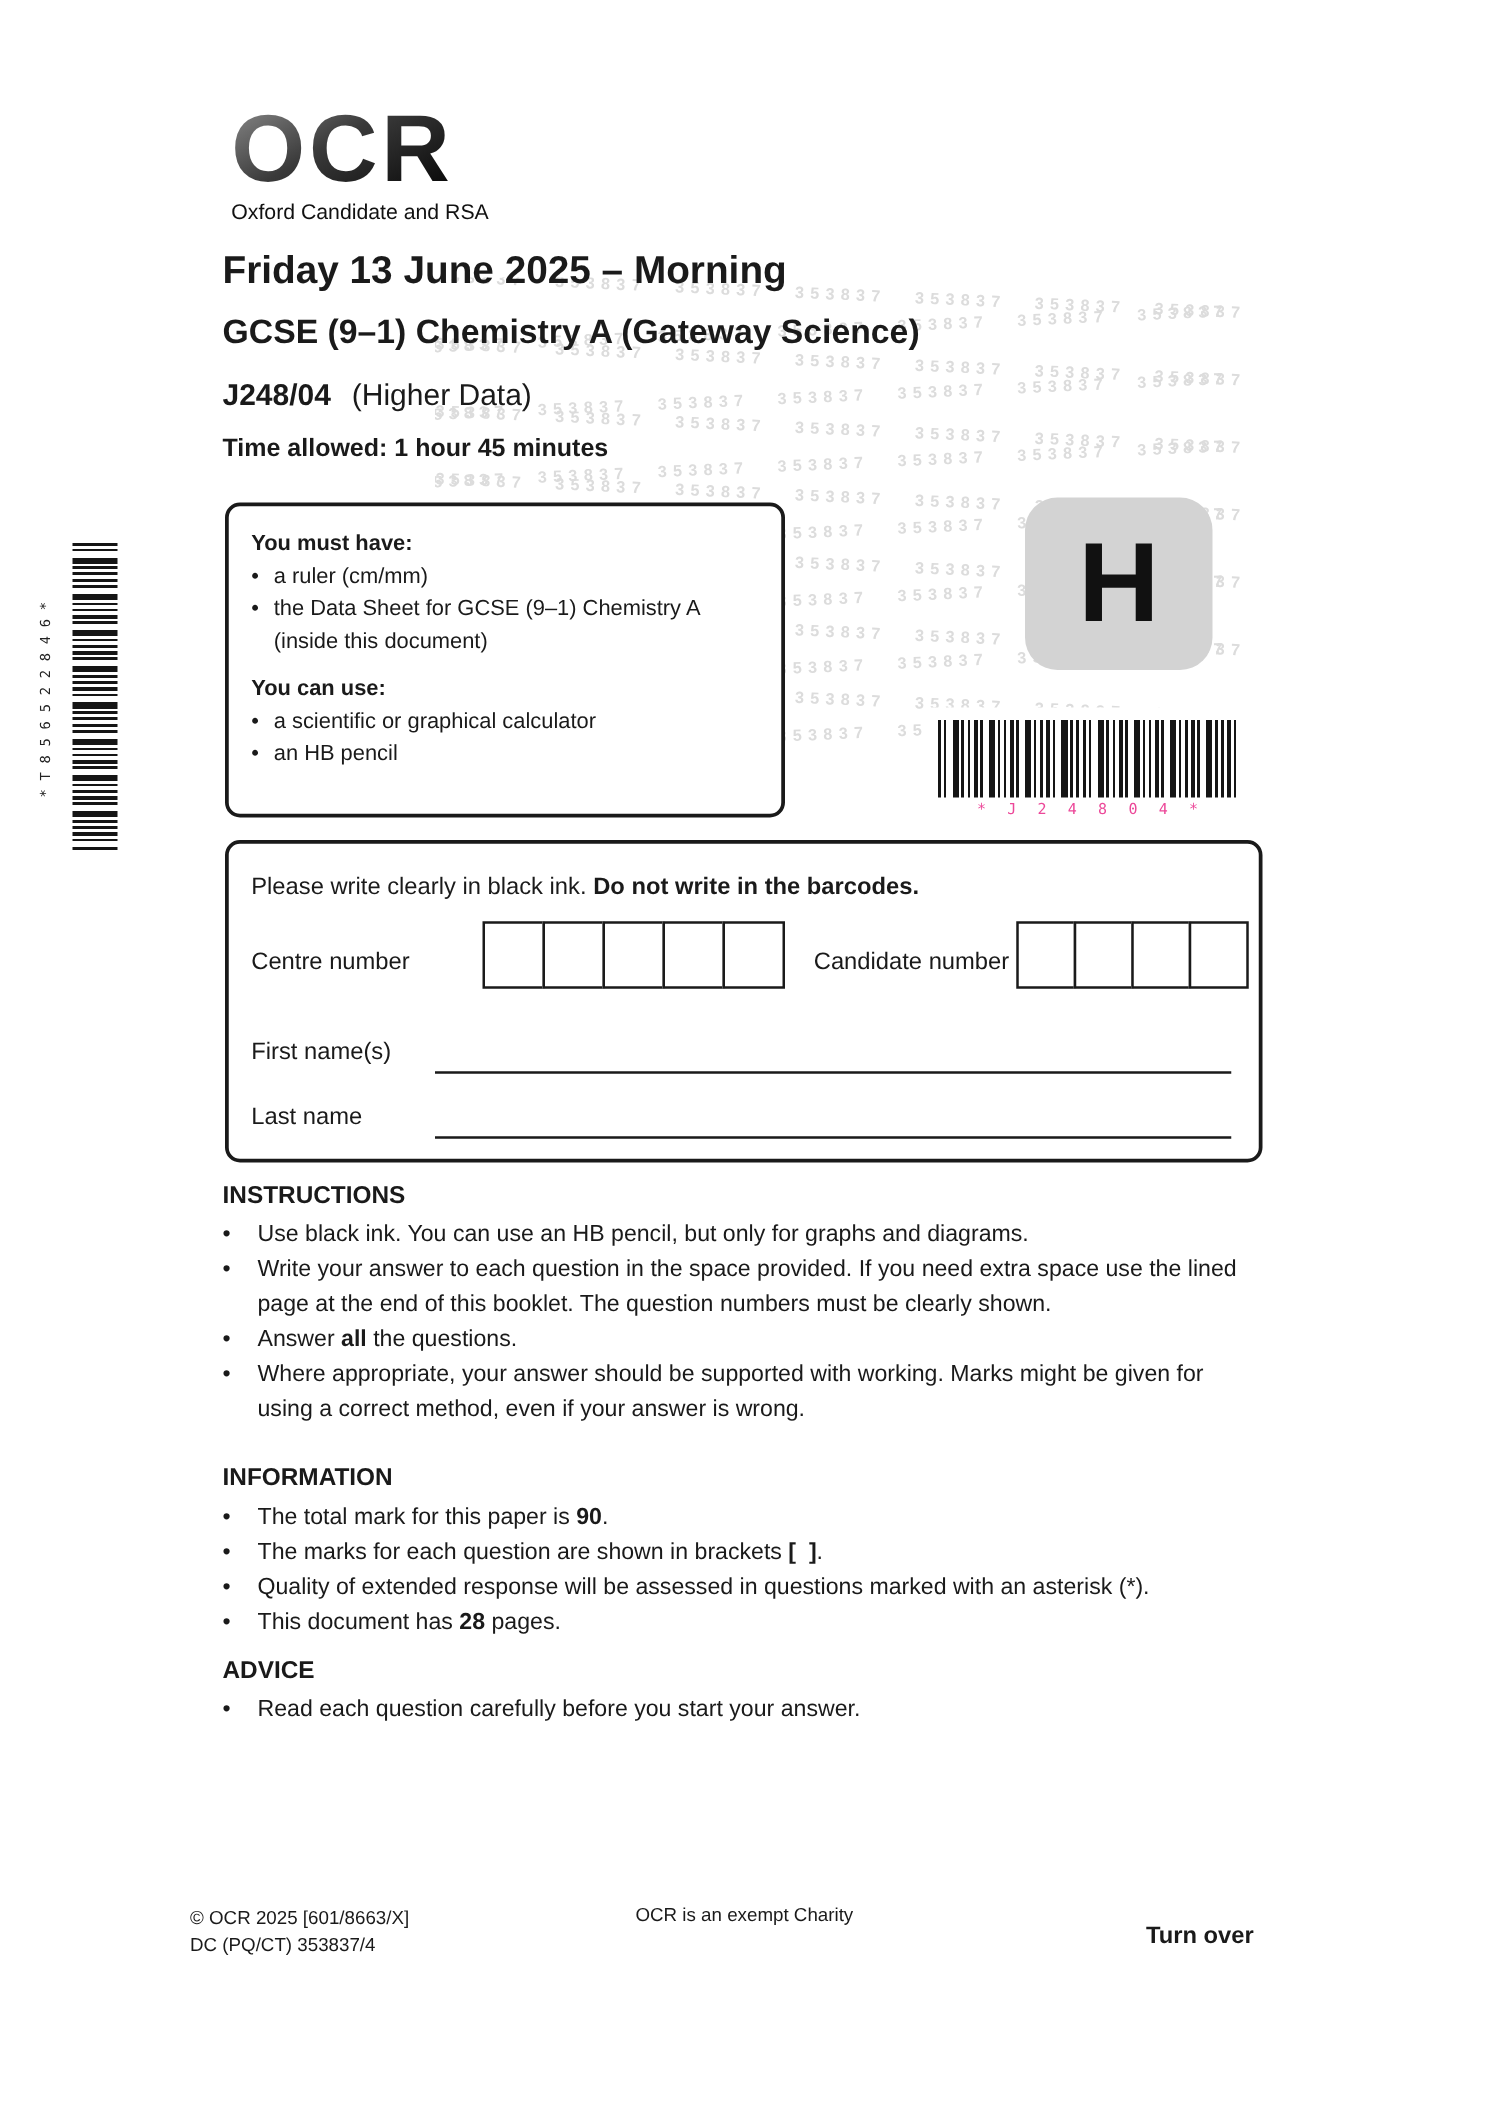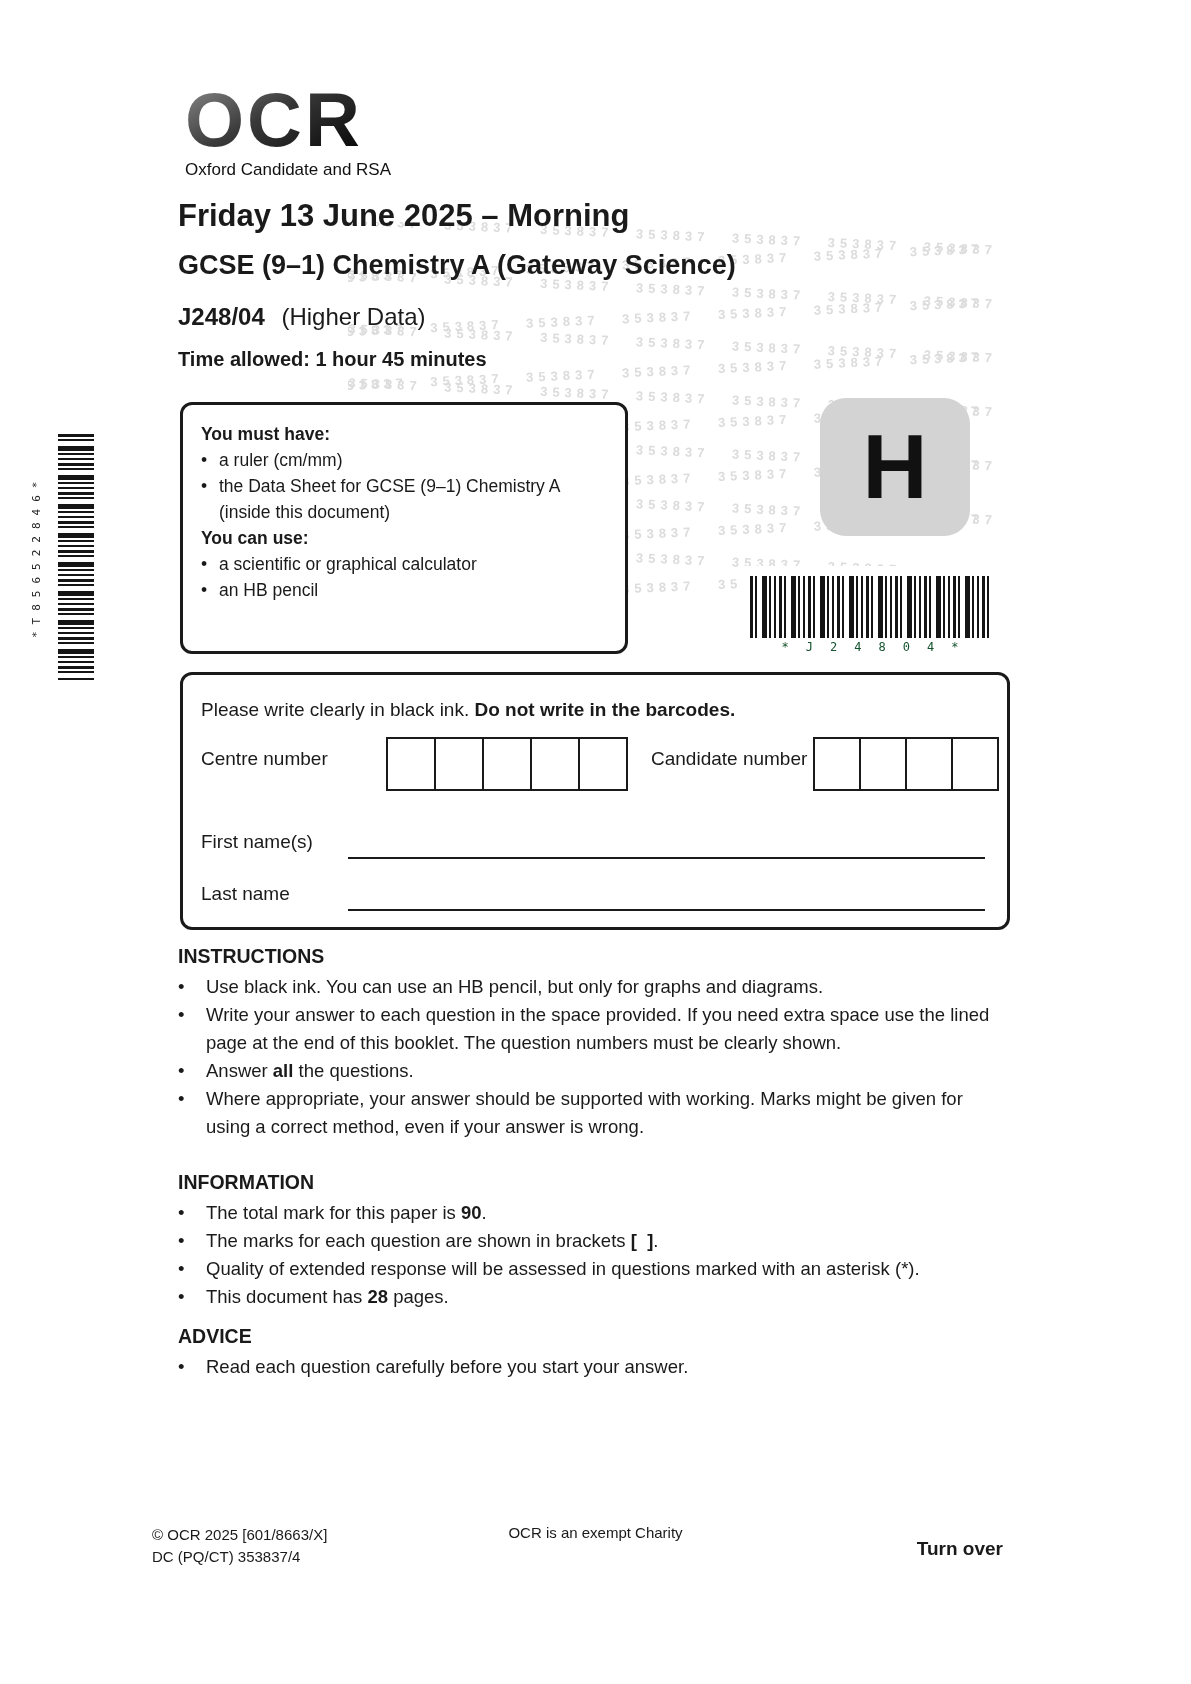--- a/index.html
+++ b/index.html
@@ -55,36 +55,36 @@
     background:#fff; z-index:2; }
   .right-barcode-bars { position:absolute; left:10px; top:10px; width:240px; height:62px;
     background:repeating-linear-gradient(to right,
       #151515 0px,#151515 3px,#fff 3px,#fff 5px,
       #151515 5px,#151515 7px,#fff 7px,#fff 12px,
       #151515 12px,#151515 17px,#fff 17px,#fff 19px,
       #151515 19px,#151515 21px,#fff 21px,#fff 24px,
       #151515 24px,#151515 26px,#fff 26px,#fff 29px); }
   .right-barcode-label { position:absolute; left:10px; top:74px; width:240px;
     font-family:"DejaVu Sans Mono", monospace; font-size:12px; letter-spacing:17px;
-    text-indent:17px; text-align:center; color:#14532d; white-space:nowrap; }
+    text-indent:17px; text-align:center; color:#ec4899; white-space:nowrap; }
 
   
   .rounded-box { position:absolute; background:#fff; border:3px solid #1a1a1a; border-radius:12px; z-index:1; }
   .must-have-box { left:180px; top:402px; width:448px; height:252px; padding:16px 18px; }
   .must-have-box .bx-heading { font-size:17.5px; font-weight:bold; line-height:26px; }
-  .must-have-box .bx-heading.second { }
+  .must-have-box .bx-heading.second { margin-top:12px; }
   .mh-item { display:flex; font-size:17.5px; line-height:26px; }
   .mh-item .bullet { flex:none; width:18px; }
   .bullet::before { content:"•"; }
 
   
   .candidate-box { left:180px; top:672px; width:830px; height:258px; padding:0; }
   .cand-notice { position:absolute; left:18px; top:24px; font-size:19px; }
   .cand-row { position:absolute; left:0; top:62px; width:100%; height:56px; }
-  .cand-label { position:absolute; font-size:19px; top:11px; }
+  .cand-label { position:absolute; font-size:19px; top:22px; }
   .lbl-centre { left:18px; }
   .lbl-candidate { left:468px; }
   .cells { position:absolute; top:0; display:flex; }
   .cells-centre { left:203px; }
   .cells-candidate { left:630px; }
   .cell { width:50px; height:54px; border:2px solid #1a1a1a; background:#fff; margin-left:-2px; }
   .cell:first-child { margin-left:0; }
   .cell.narrow { width:48px; }
   .name-row { position:absolute; left:0; width:100%; }
   .row-first { top:150px; }

